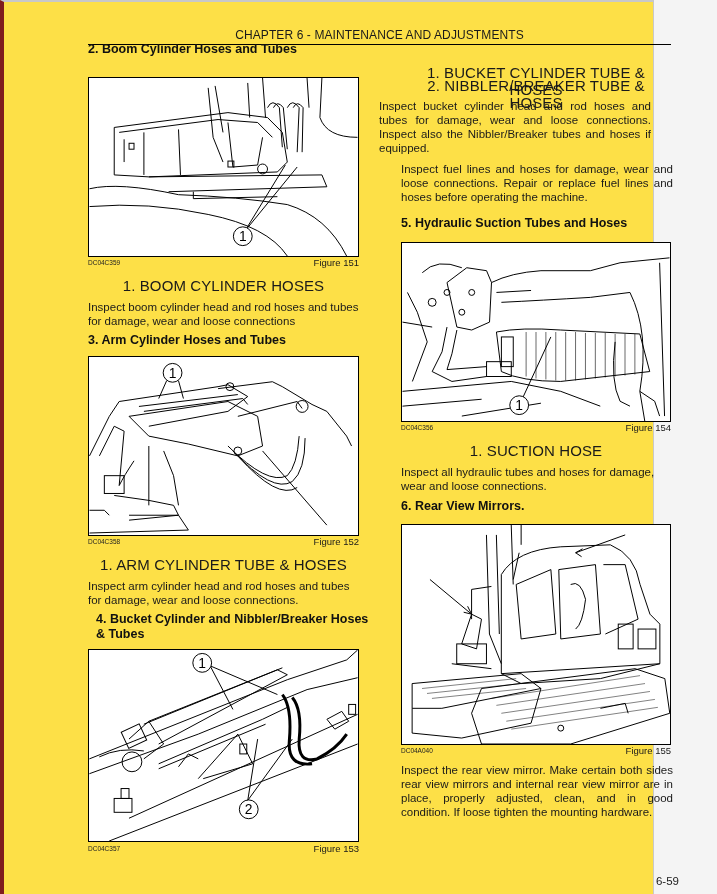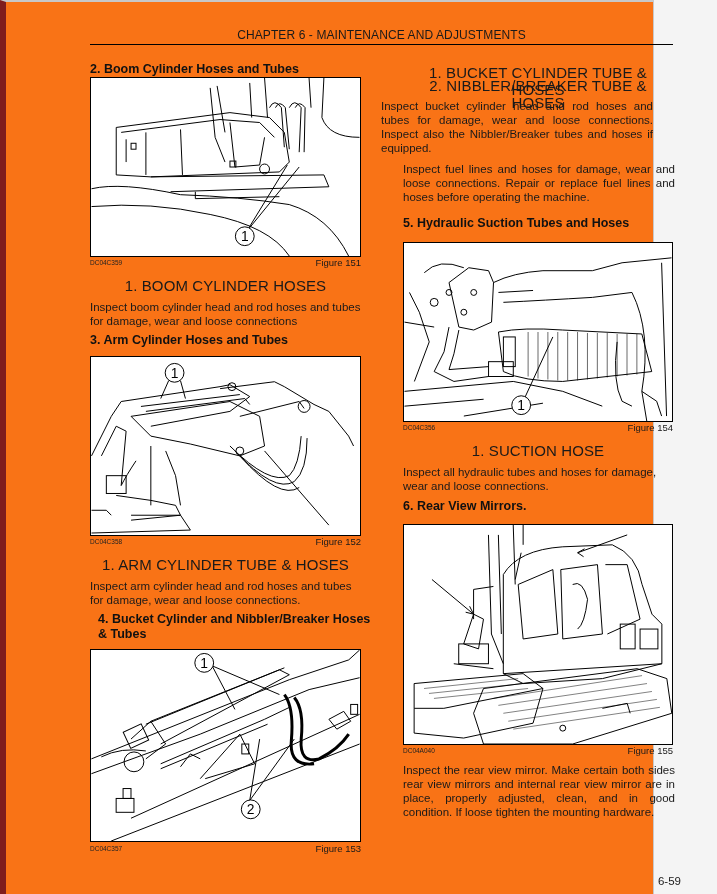--- a/index.html
+++ b/index.html
@@ -6,23 +6,23 @@
   body {
     width: 717px; height: 894px; overflow: hidden;
     background: #f4f4f4;
     font-family: "Liberation Sans", sans-serif;
     color: #1a1a1a;
     position: relative;
   }
   .page {
     position: absolute; left: 0; top: 0;
     width: 654px; height: 894px;
-    background: #f97316;
+    background: #fde047;
     border-top: 2px solid #c8c8c8;
-    border-left: 6px solid #7f1d1d;
+    border-left: 4px solid #7f1d1d;
     border-right: 1px solid #c8c8c8;
     box-sizing: border-box;
   }
   .chapter-title {
     position: absolute; left: 84px; top: 26px; width: 583px;
     text-align: center; font-size: 12px; letter-spacing: 0.1px;
   }
   .header-rule {
     position: absolute; left: 84px; top: 42px; width: 583px; height: 0;
     border-top: 1px solid #000;
@@ -61,21 +61,21 @@
   }
 </style>
 </head>
 <body>
 
 <div class="page">
 
   <div class="chapter-title">CHAPTER 6 - MAINTENANCE AND ADJUSTMENTS</div>
   <div class="header-rule"></div>
 
-  <div class="h2" style="left:84px; top:60px;text-align:right;">2.  Boom Cylinder Hoses and Tubes</div>
+  <div class="h2" style="left:84px; top:40px;text-align:right;">2.  Boom Cylinder Hoses and Tubes</div>
 
   <div class="fig" style="left:84px; top:75px; width:271px; height:180px;">
     <svg viewBox="0 0 271 180">
       <g fill="none" stroke="#000" stroke-width="1">
 
         <path d="M25 50 L140 35 L180 40 L195 55 L200 85 L190 95 L60 100 L25 98 Z"></path>
         <path d="M30 55 L130 42 L170 45 L185 60"></path>
         <path d="M55 55 L55 98"></path>
           <path d="M90 52 L92 98"></path>
         <path d="M140 45 L145 90 L170 88 L175 60"></path>

